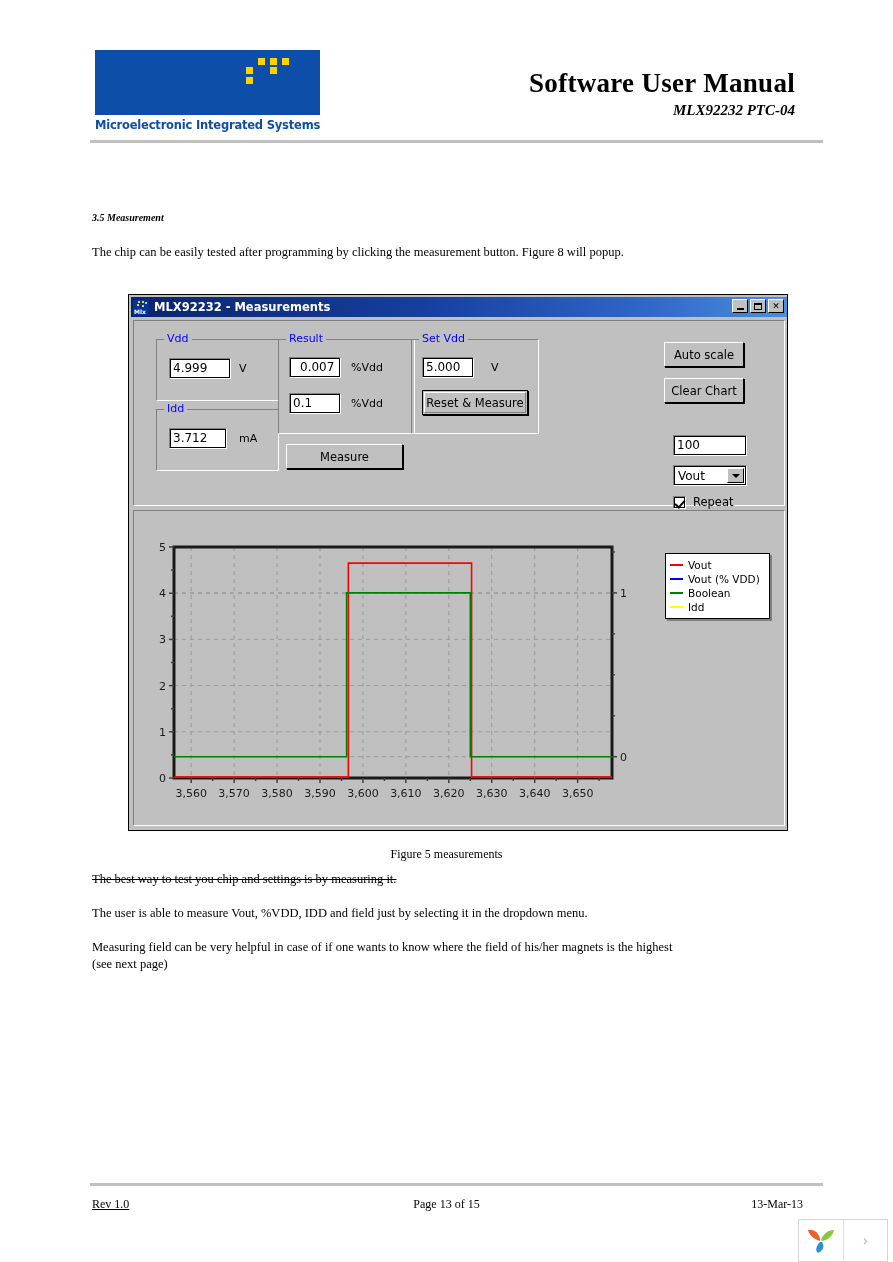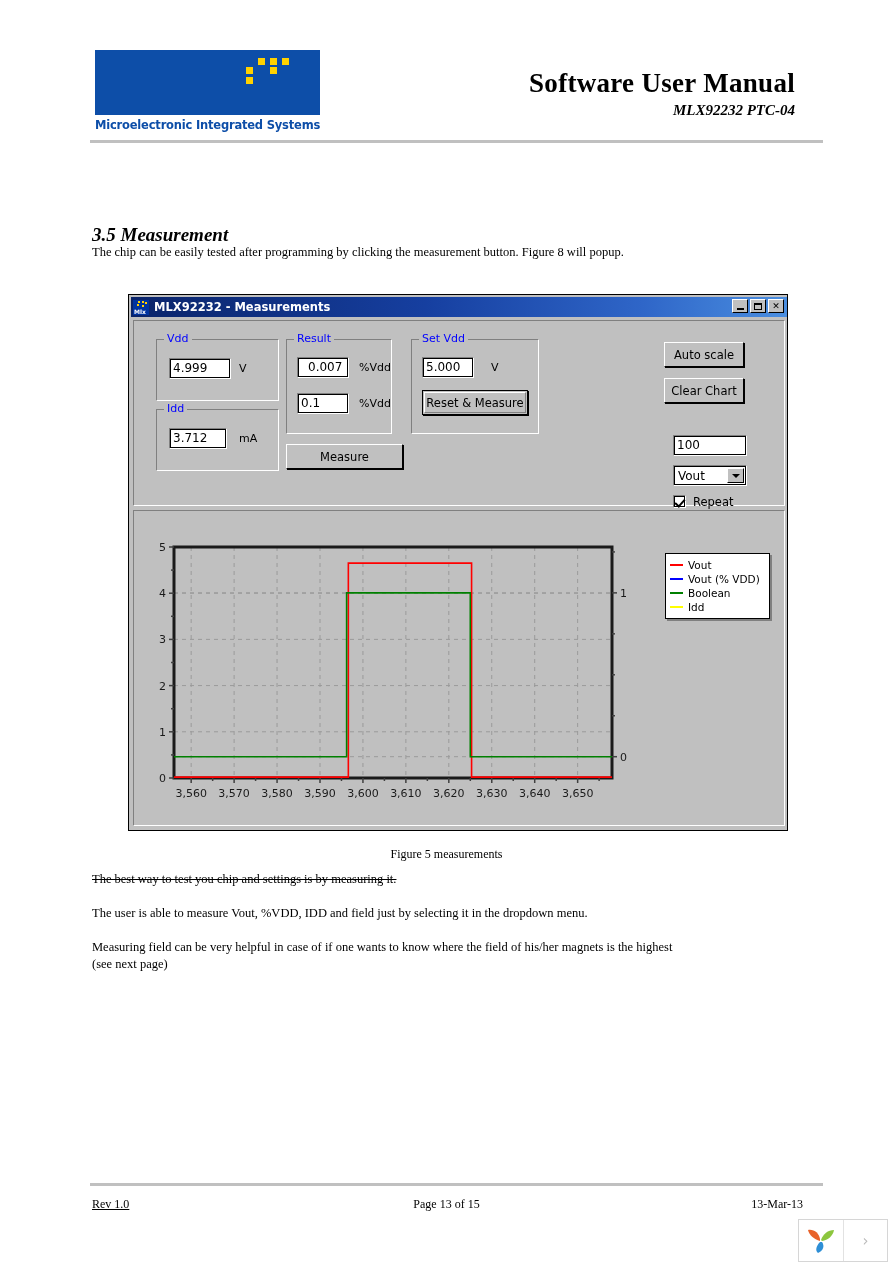--- a/index.html
+++ b/index.html
@@ -90,24 +90,24 @@
 
   
   .body-text {
     position: absolute;
     font-family: "Liberation Serif", serif;
     font-size: 12.5px;
     color: #000;
     line-height: 17px;
   }
   #section-heading {
-    left: 92px; top: 226px;
+    left: 92px; top: 209px;
     font-weight: bold;
     font-style: italic;
-    font-size: 19px;
+    font-size: 10px;
   }
   #intro-paragraph { left: 92px; top: 244px; }
   #figure-caption {
     left: 0; top: 846px;
     width: 893px;
     text-align: center;
     font-size: 12px;
   }
   #struck-paragraph {
     left: 92px; top: 871px;
@@ -273,21 +273,21 @@
     top: -8px; left: 7px;
     background: #c0c0c0;
     padding: 0 3px;
     color: #0000ff;
     font-size: 11px;
     font-family: "DejaVu Sans", sans-serif;
     white-space: nowrap;
   }
   #group-vdd    { left: 22px;  top: 18px;  width: 123px; height: 62px; }
   #group-idd    { left: 22px;  top: 88px;  width: 123px; height: 62px; }
-  #group-result { left: 152px; top: 18px;  width: 106px; height: 95px; }
+  #group-result { left: 144px; top: 18px;  width: 137px; height: 95px; }
   #group-setvdd { left: 277px; top: 18px;  width: 128px; height: 95px; }
 
   
   .win-input {
     position: absolute;
     background: #ffffff;
     border-top: 1px solid #808080;
     border-left: 1px solid #808080;
     border-right: 1px solid #ffffff;
     border-bottom: 1px solid #ffffff;
@@ -375,21 +375,21 @@
     border-left: 4px solid transparent;
     border-right: 4px solid transparent;
     border-top: 4px solid #000;
   }
 
   
   #repeat-row {
     position: absolute;
     left: 539px; top: 174px;
     display: flex;
-    align-items: flex-start;
+    align-items: flex-end;
   }
   #repeat-checkbox {
     width: 13px; height: 13px;
     background: #ffffff;
     border-top: 1px solid #808080;
     border-left: 1px solid #808080;
     border-right: 1px solid #ffffff;
     border-bottom: 1px solid #ffffff;
     outline: 1px solid #000;
     outline-offset: -2px;

